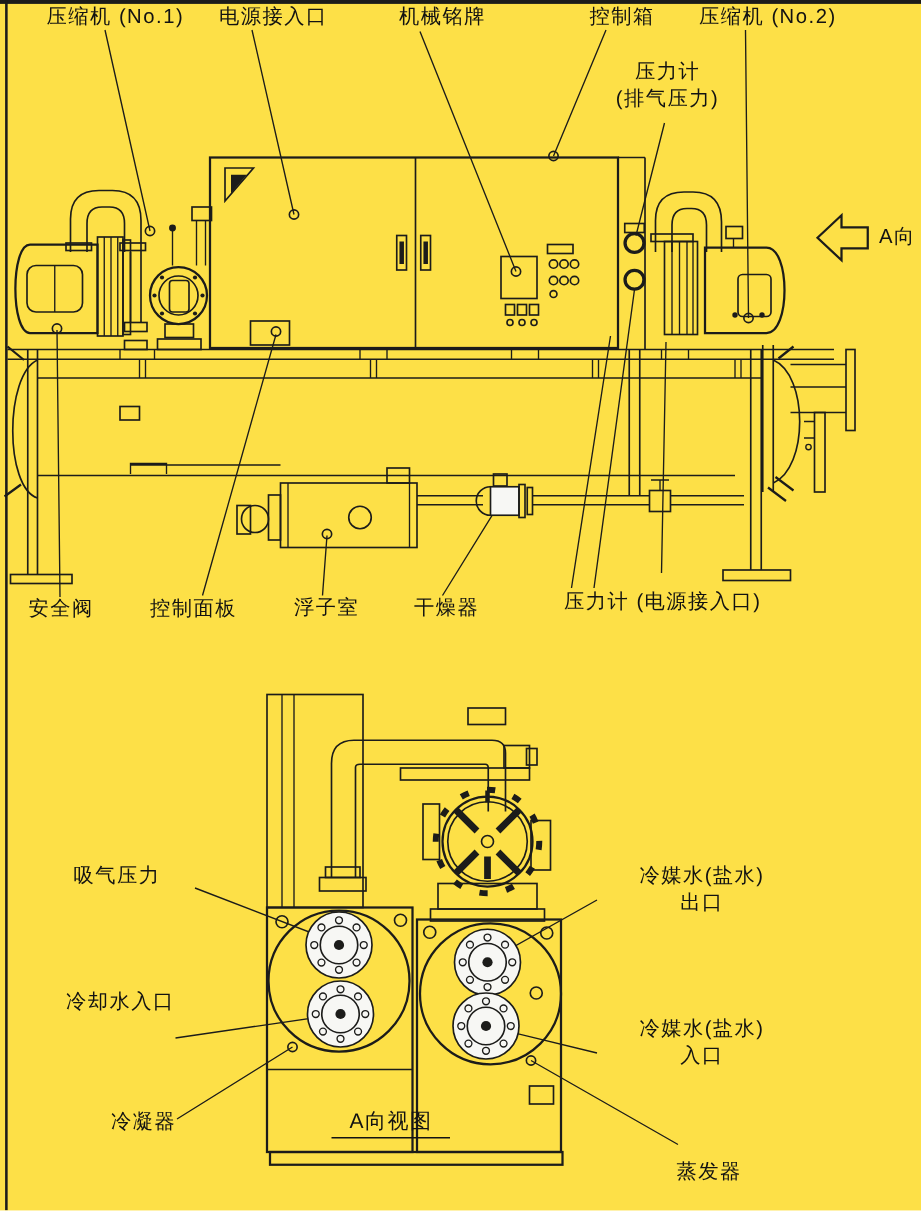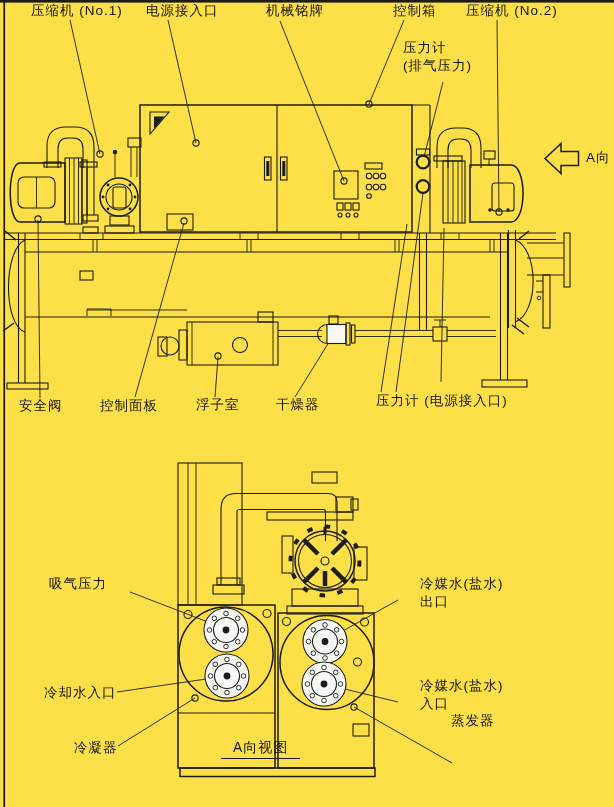--- a/index.html
+++ b/index.html
@@ -16,21 +16,21 @@
   .art .thin{stroke-width:0.9;}
   .art .thick{stroke-width:1.5;}
   .art .g2{stroke-width:2.2;}
   .art .bgs{fill:#f7f7f4;stroke:#1c1c1a;stroke-width:1.1;}
   .art .sp{stroke-width:4.5;}
   .art .lugring{stroke-width:4;stroke-dasharray:5.5 12.5;}
   .lbl{
     position:absolute;font-size:13.5px;letter-spacing:1px;color:#121212;
     white-space:nowrap;line-height:1.15;
   }
-  .lbl-block{text-align:left;white-space:normal;line-height:1.35;}
+  .lbl-block{text-align:center;white-space:normal;line-height:1.35;}
   .caption{font-size:14px;border-bottom:1.5px solid #121212;padding:0 12px 3px 12px;}
 </style>
 </head>
 <body>
 
 <div class="page">
 
 <svg class="art" viewBox="0 0 614 807">
 
   <g>
@@ -284,28 +284,28 @@
 
 <div class="lbl" style="left:586px;top:150px">A向</div>
 
 <div class="lbl" style="left:19px;top:398px">安全阀</div>
 <div class="lbl" style="left:100px;top:398px">控制面板</div>
 <div class="lbl" style="left:196px;top:397px">浮子室</div>
 <div class="lbl" style="left:276px;top:397px">干燥器</div>
 <div class="lbl" style="left:376px;top:393px">压力计 (电源接入口)</div>
 
 <div class="lbl" style="left:49px;top:576px">吸气压力</div>
-<div class="lbl" style="left:44px;top:685px">冷却水入口</div>
+<div class="lbl" style="left:44px;top:660px">冷却水入口</div>
 <div class="lbl" style="left:74px;top:740px">冷凝器</div>
 
 <div class="lbl lbl-block" style="left:420px;top:575px;width:96px">
   <div>冷媒水(盐水)</div>
   <div>出口</div>
 </div>
 <div class="lbl lbl-block" style="left:420px;top:677px;width:96px">
   <div>冷媒水(盐水)</div>
   <div>入口</div>
 </div>
-<div class="lbl" style="left:451px;top:713px">蒸发器</div>
+<div class="lbl" style="left:451px;top:773px">蒸发器</div>
 
 <div class="lbl caption" style="left:221px;top:739px">A向视图</div>
 
 </div>
 
 </body></html>

